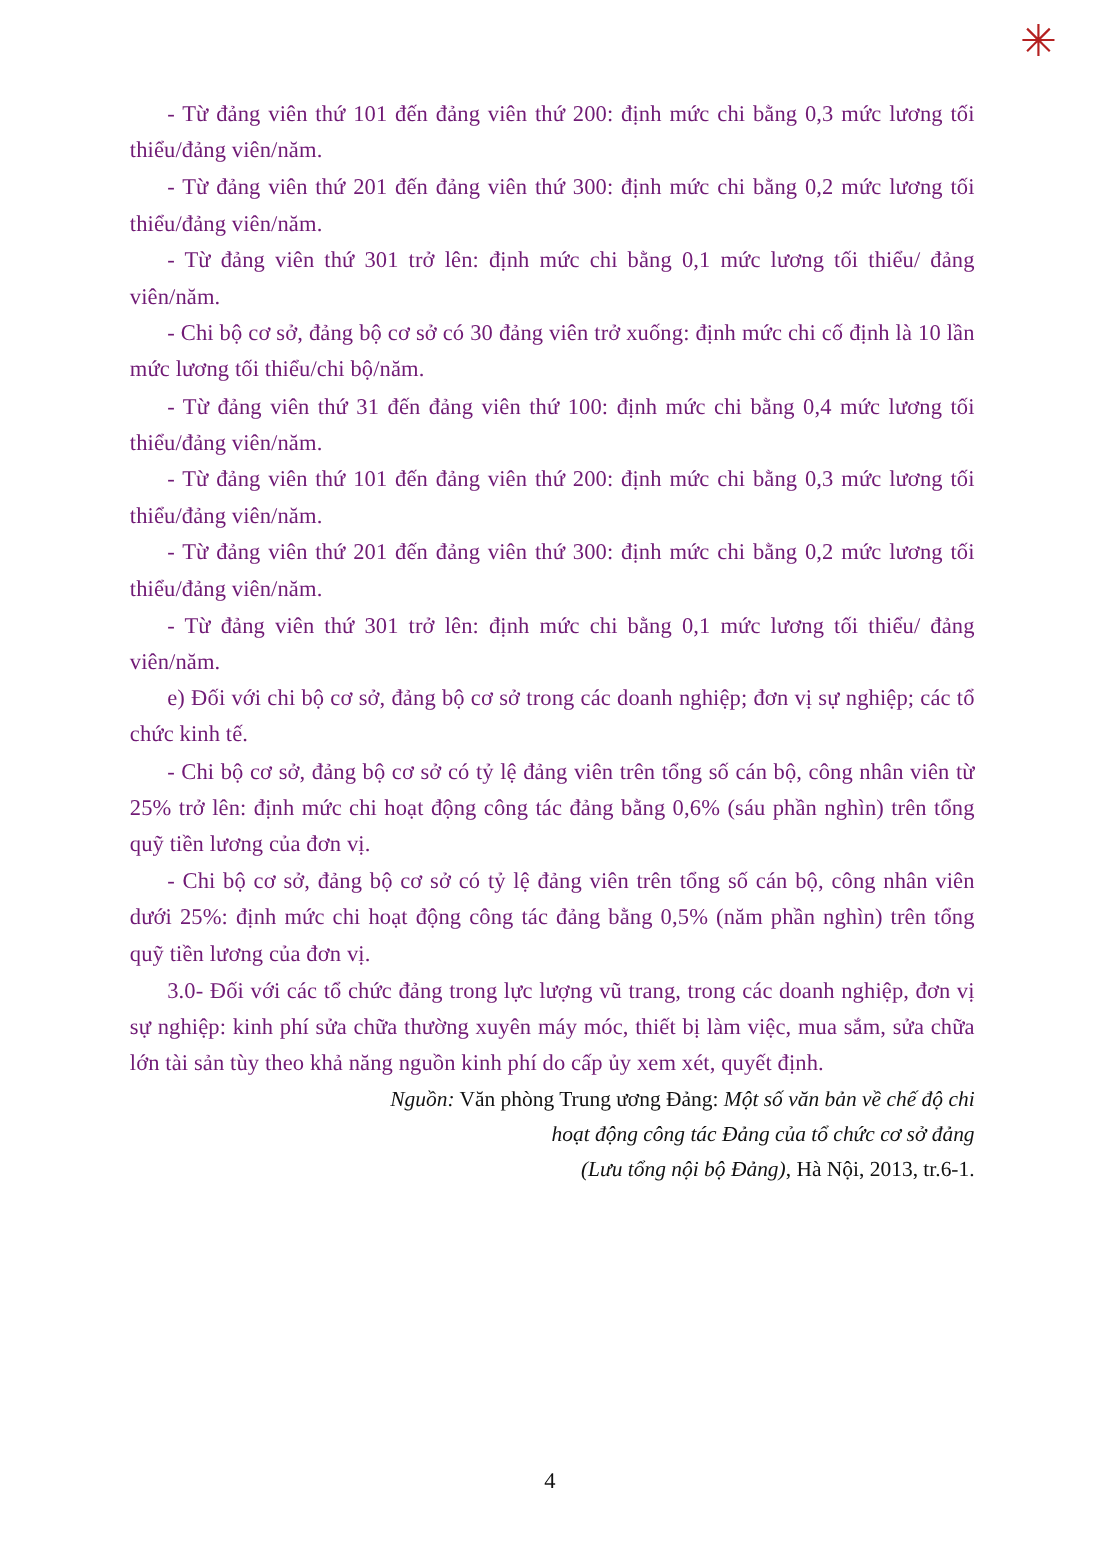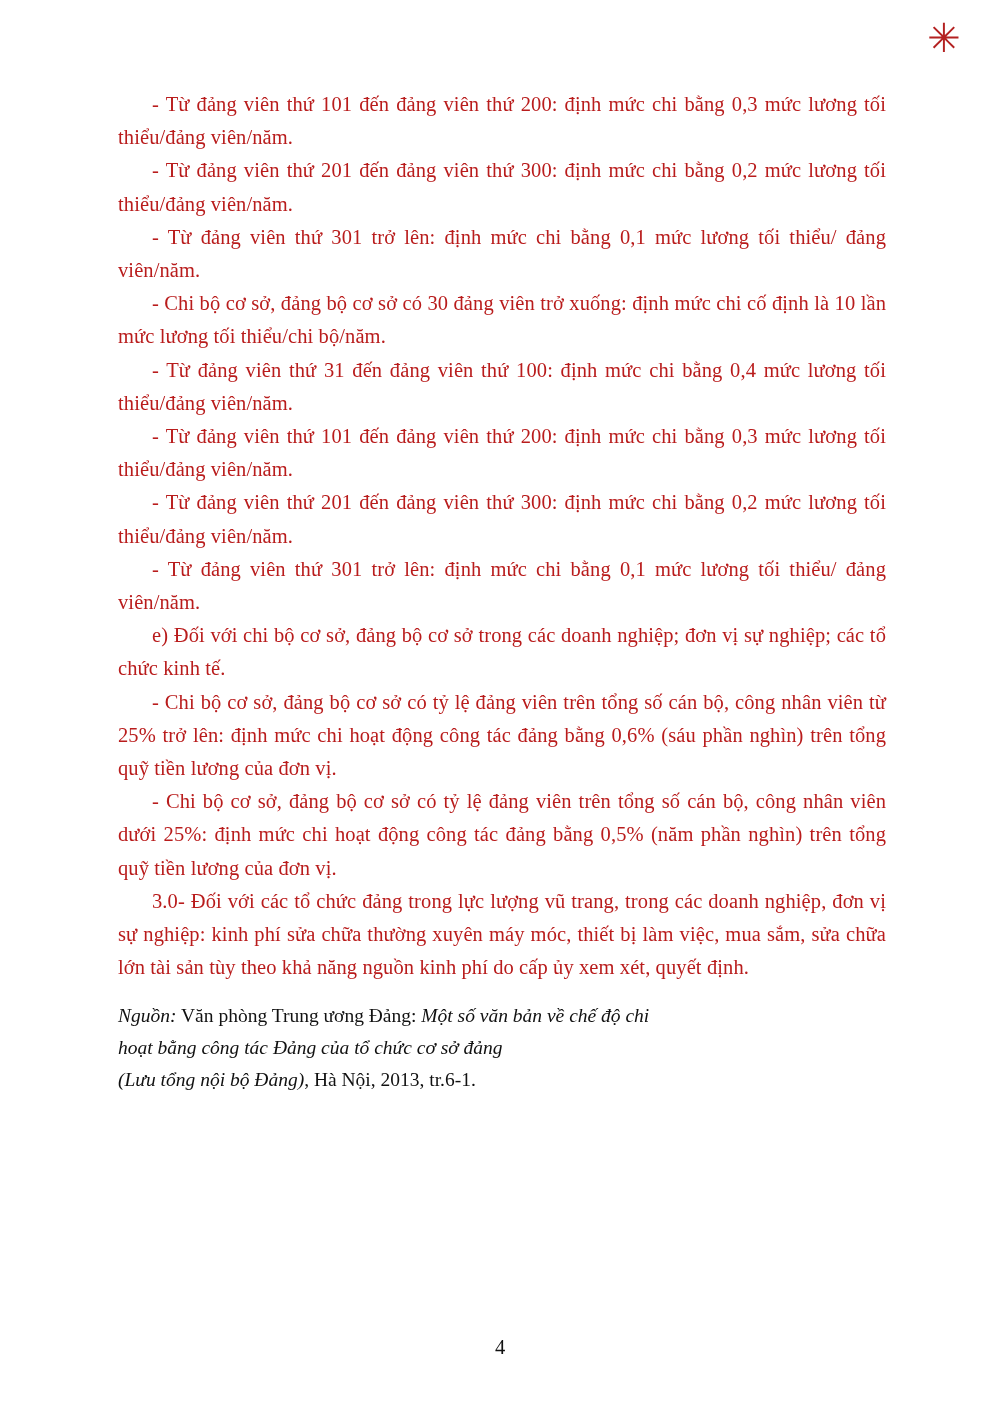--- a/index.html
+++ b/index.html
@@ -34,28 +34,29 @@
     left: 118px;
     top: 88px;
     width: 768px;
   }
   p {
     margin: 0;
     font-size: 20.5px;
     line-height: 1.62;
     text-align: justify;
     text-justify: inter-word;
-    color: #b91c1c;
+    color: #701a75;
     letter-spacing: 0.1px;
   }
   p.indent {
     text-indent: 34px;
   }
   .source-block {
-    margin-top: 16px;
+    margin-top: 0;
+    text-align: right;
     font-size: 19.5px;
     line-height: 1.62;
     color: #111111;
   }
   .source-block .line {
     display: block;
   }
   .it { font-style: italic; }
   .page-number {
     position: absolute;
@@ -84,20 +85,20 @@
     <p class="indent">- Từ đảng viên thứ 101 đến đảng viên thứ 200: định mức chi bằng 0,3 mức lương tối thiểu/đảng viên/năm.</p>
     <p class="indent">- Từ đảng viên thứ 201 đến đảng viên thứ 300: định mức chi bằng 0,2 mức lương tối thiểu/đảng viên/năm.</p>
     <p class="indent">- Từ đảng viên thứ 301 trở lên: định mức chi bằng 0,1 mức lương tối thiểu/ đảng viên/năm.</p>
     <p class="indent">e) Đối với chi bộ cơ sở, đảng bộ cơ sở trong các doanh nghiệp; đơn vị sự nghiệp; các tổ chức kinh tế.</p>
     <p class="indent">- Chi bộ cơ sở, đảng bộ cơ sở có tỷ lệ đảng viên trên tổng số cán bộ, công nhân viên từ 25% trở lên: định mức chi hoạt động công tác đảng bằng 0,6% (sáu phần nghìn) trên tổng quỹ tiền lương của đơn vị.</p>
     <p class="indent">- Chi bộ cơ sở, đảng bộ cơ sở có tỷ lệ đảng viên trên tổng số cán bộ, công nhân viên dưới 25%: định mức chi hoạt động công tác đảng bằng 0,5% (năm phần nghìn) trên tổng quỹ tiền lương của đơn vị.</p>
     <p class="indent">3.0- Đối với các tổ chức đảng trong lực lượng vũ trang, trong các doanh nghiệp, đơn vị sự nghiệp: kinh phí sửa chữa thường xuyên máy móc, thiết bị làm việc, mua sắm, sửa chữa lớn tài sản tùy theo khả năng nguồn kinh phí do cấp ủy xem xét, quyết định.</p>
 
     <div class="source-block">
       <span class="line"><span class="it">Nguồn:</span><span> Văn phòng Trung ương Đảng: </span><span class="it">Một số văn bản về chế độ chi</span></span>
-      <span class="line it">hoạt bằng công tác Đảng của tổ chức cơ sở đảng</span>
+      <span class="line it">hoạt động công tác Đảng của tổ chức cơ sở đảng</span>
       <span class="line"><span class="it">(Lưu tổng nội bộ Đảng)</span><span>, Hà Nội, 2013, tr.6-1.</span></span>
     </div>
   </div>
 
   <div class="page-number">4</div>
 
 </div>
 
 </body></html>

